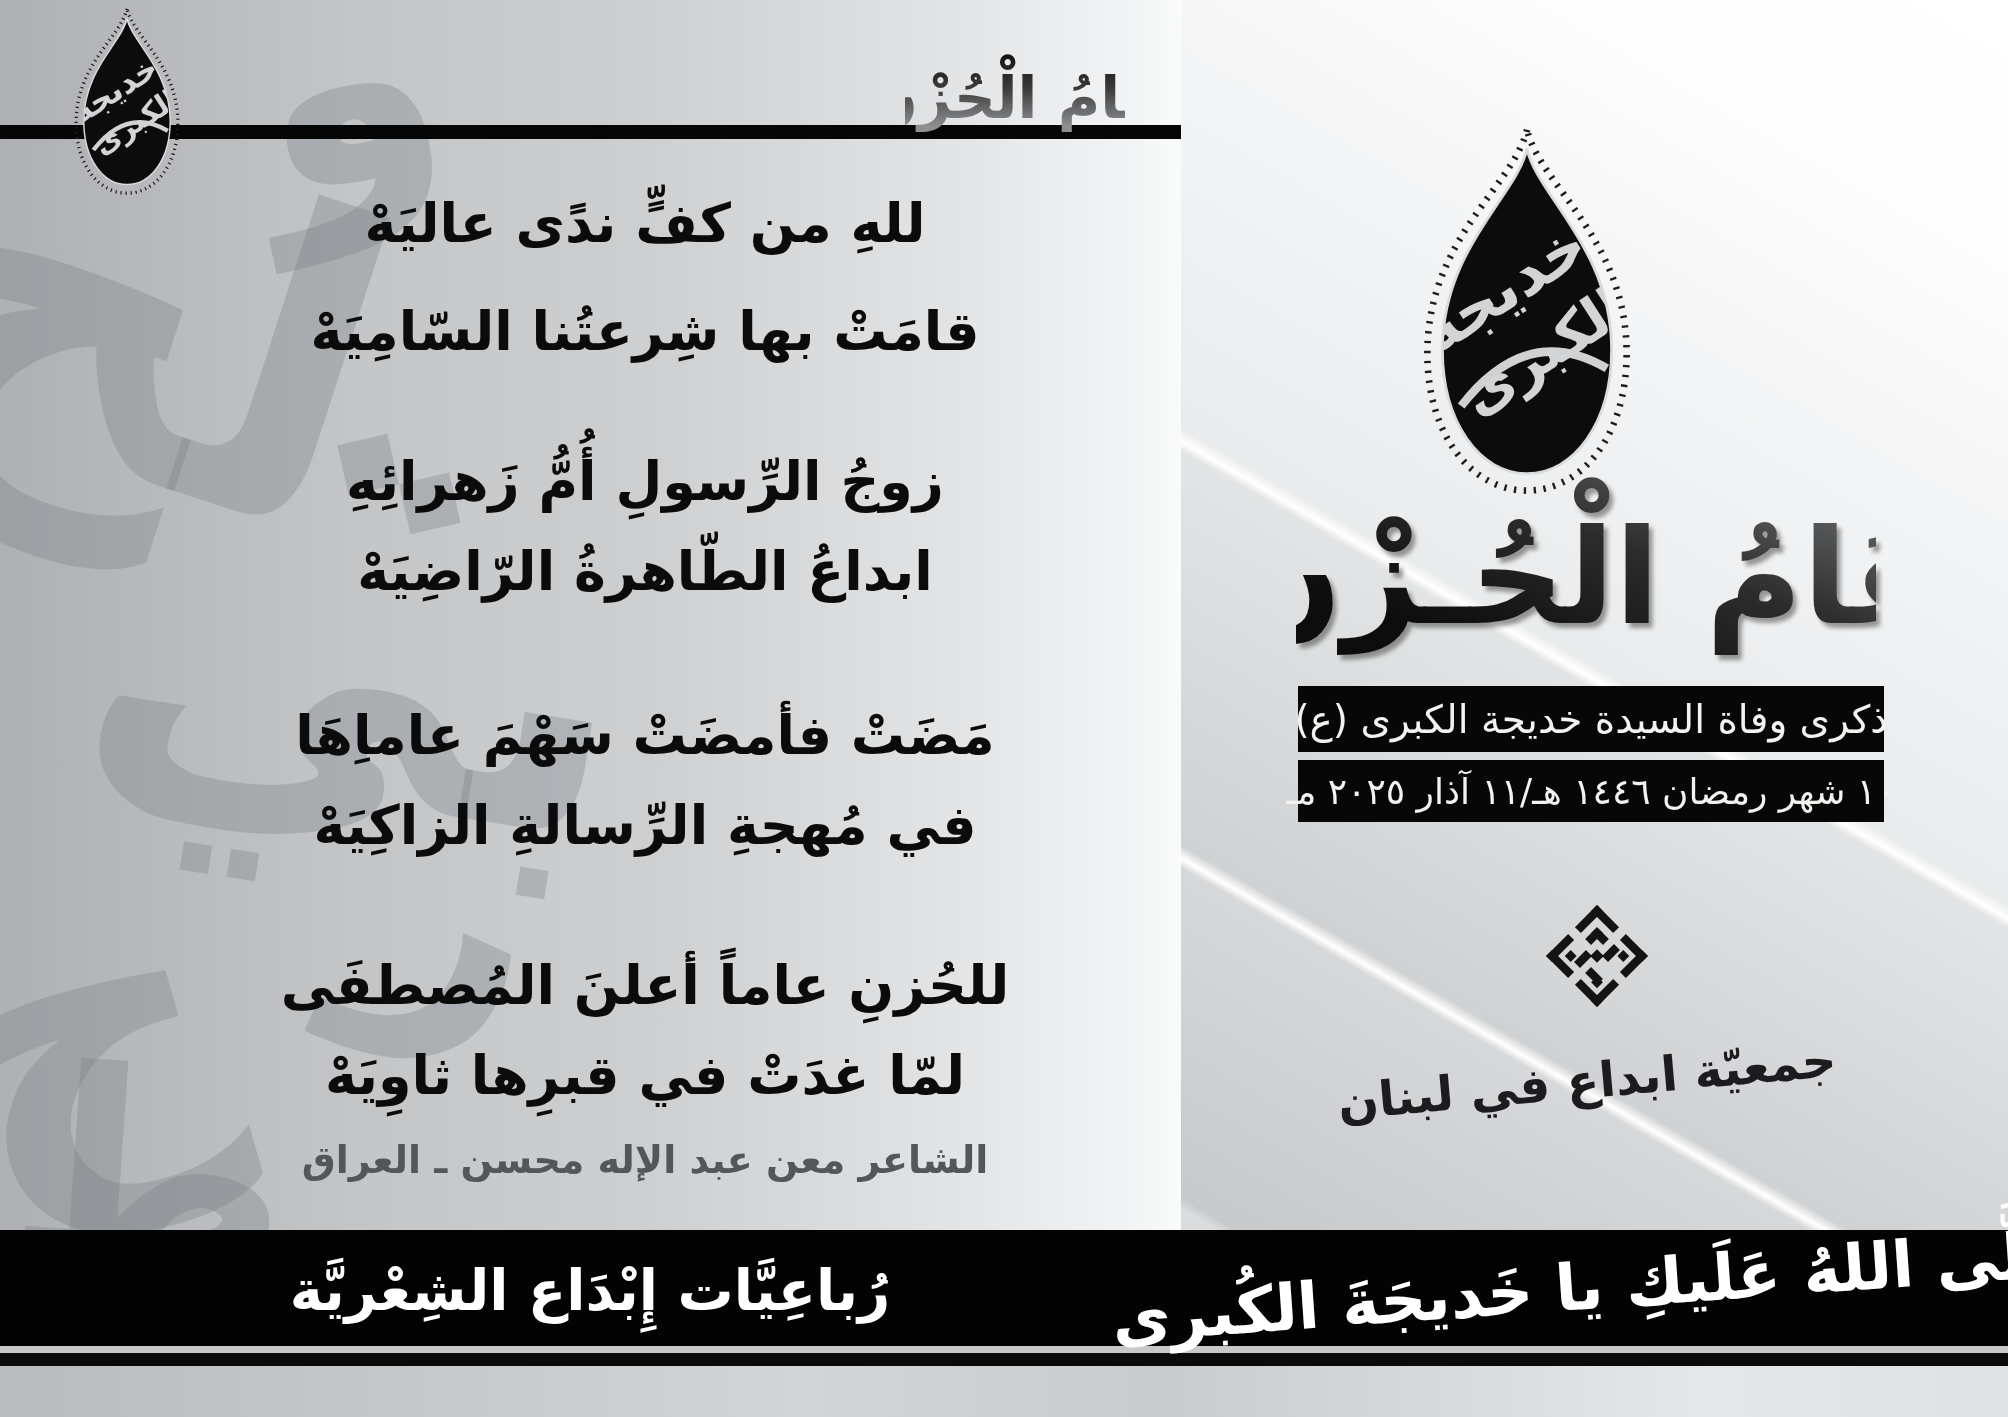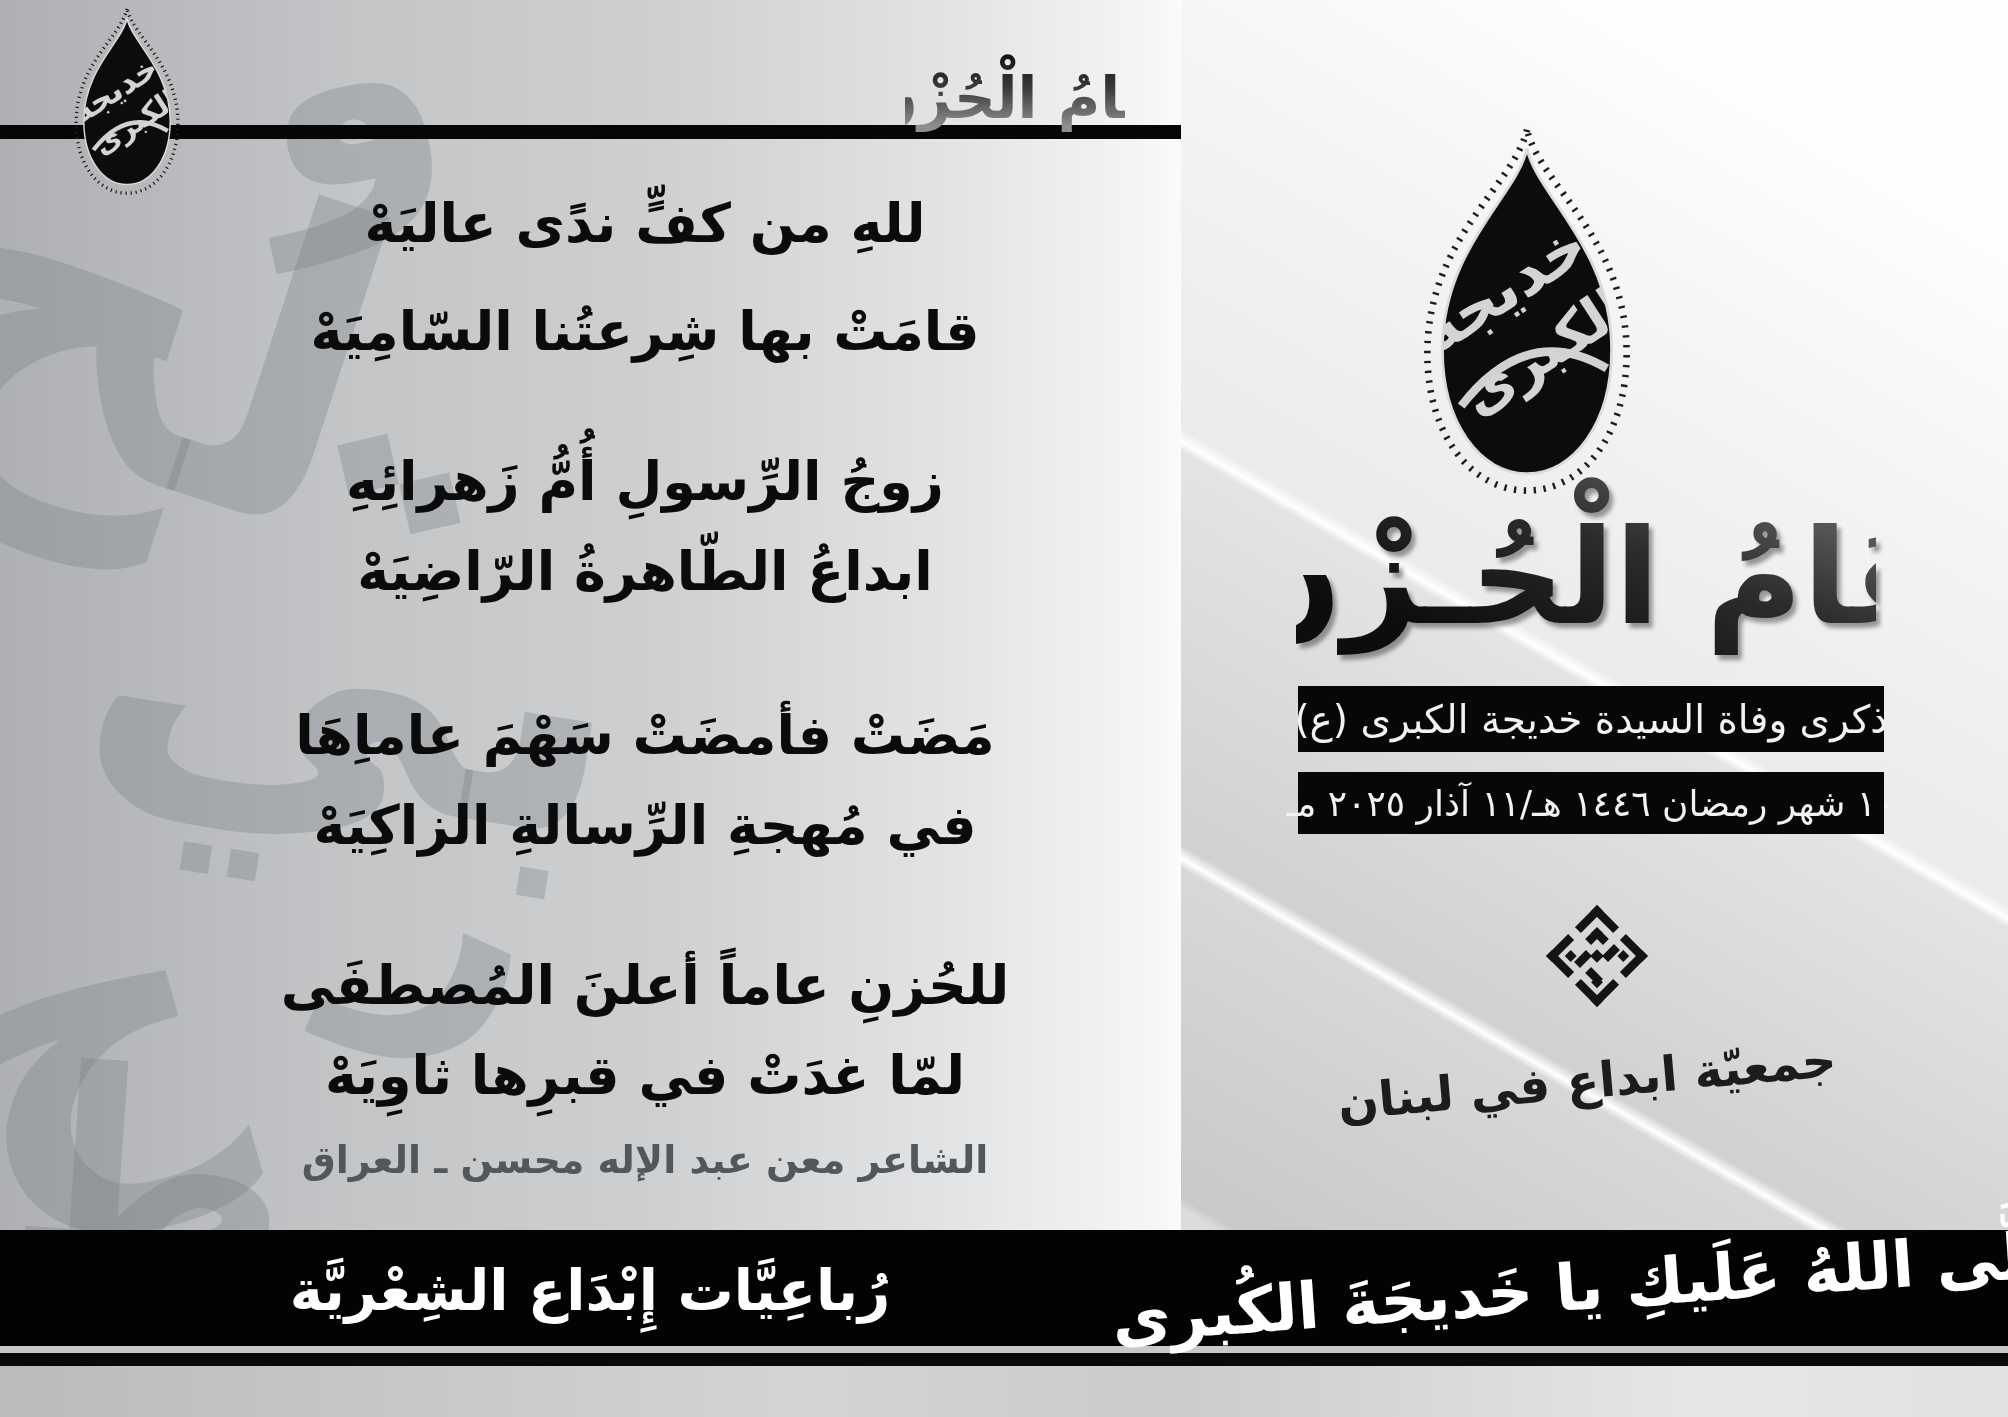--- a/index.html
+++ b/index.html
@@ -48,21 +48,21 @@
     background:linear-gradient(200deg,#6e7072 5%,#2c2c2c 40%,#0d0d0d 75%);
     -webkit-background-clip:text;background-clip:text;color:transparent;
     filter:drop-shadow(4px 5px 2px rgba(40,40,40,.45));
   }
   .info-box{
     position:absolute;left:117px;width:586px;background:#070707;
     display:flex;align-items:center;justify-content:center;
     color:#f3f2ef;white-space:nowrap;
   }
   .box-occasion{top:686px;height:66px;font-size:39px;}
-  .box-date{top:760px;height:62px;font-size:36px;margin-top:12px;}
+  .box-date{top:760px;height:62px;font-size:36px;}
   .kufic-seal{position:absolute;left:356px;top:894px;width:120px;height:124px;}
   .org-line{
     position:absolute;left:176px;top:1052px;width:480px;text-align:center;
     font-size:48px;font-weight:700;color:#1c1c1e;white-space:nowrap;
     transform:rotate(-5deg);
   }
   
   .footer-bar{position:absolute;left:0;top:1230px;width:2008px;height:116px;background:#030303;z-index:4;}
   .footer-strip-light{position:absolute;left:0;top:1346px;width:2008px;height:7px;background:#c6c8ca;z-index:4;}
   .footer-strip-dark{position:absolute;left:0;top:1353px;width:2008px;height:13px;background:#0a0a0a;z-index:4;}

